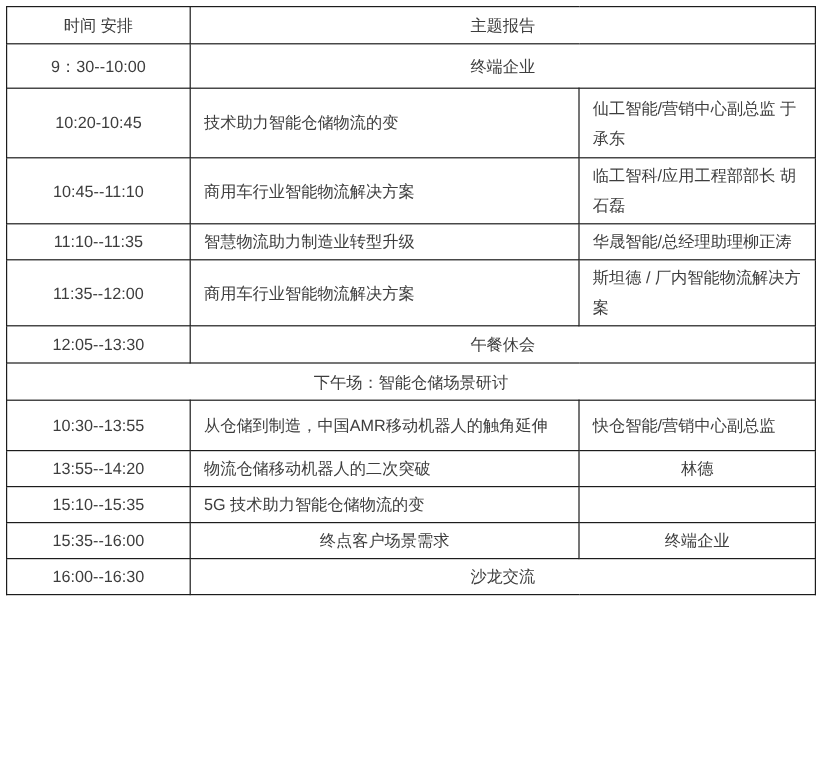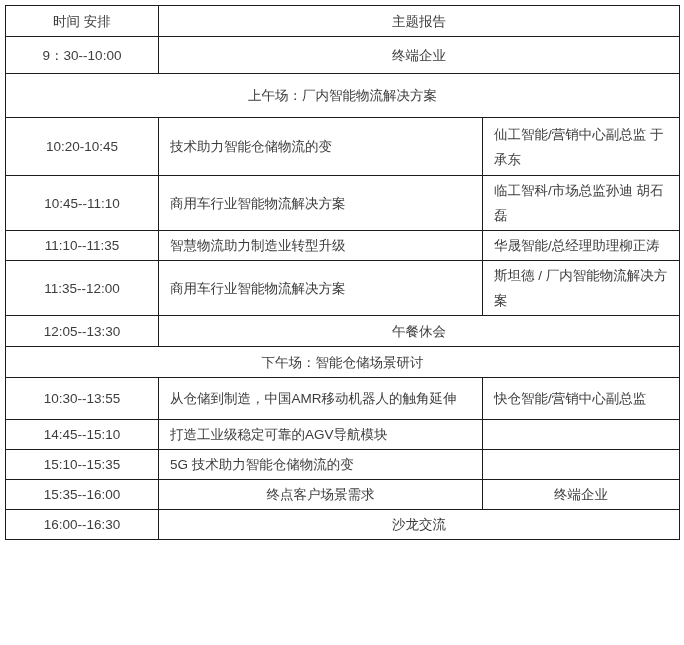--- a/index.html
+++ b/index.html
@@ -59,34 +59,31 @@
           <td class="time">时间 安排</td>
           <td colspan="2">主题报告</td>
         </tr>
 
         <tr style="height:37px">
           <td class="time">9：30--10:00</td>
           <td colspan="2">终端企业</td>
         </tr>
 
 
-        <tr style="height:44px">
-          <td colspan="3">上午场：厂内智能物流解决方案</td>
-        </tr>
 
         <tr style="height:58px">
           <td class="time">10:20-10:45</td>
           <td class="left">技术助力智能仓储物流的变</td>
           <td class="left">仙工智能/营销中心副总监 于承东</td>
         </tr>
 
         <tr style="height:52px">
           <td class="time">10:45--11:10</td>
           <td class="left">商用车行业智能物流解决方案</td>
-          <td class="left">临工智科/市场总监孙迪 胡石磊</td>
+          <td class="left">临工智科/应用工程部部长 胡石磊</td>
         </tr>
 
         <tr style="height:29px">
           <td class="time">11:10--11:35</td>
           <td class="left">智慧物流助力制造业转型升级</td>
           <td class="left">华晟智能/总经理助理柳正涛</td>
         </tr>
 
         <tr style="height:40px">
           <td class="time">11:35--12:00</td>
@@ -102,27 +99,27 @@
         <tr style="height:31px">
           <td colspan="3">下午场：智能仓储场景研讨</td>
         </tr>
 
         <tr style="height:42px">
           <td class="time">10:30--13:55</td>
           <td class="left">从仓储到制造，中国AMR移动机器人的触角延伸</td>
           <td class="left">快仓智能/营销中心副总监</td>
         </tr>
 
+        <tr style="height:26px">
+          <td class="time">13:55--14:20</td>
+          <td class="left">物流仓储移动机器人的二次突破</td>
+          <td>林德</td>
+        </tr>
 
 
-        <tr style="height:27px">
-          <td class="time">14:45--15:10</td>
-          <td class="left">打造工业级稳定可靠的AGV导航模块</td>
-          <td></td>
-        </tr>
 
         <tr style="height:28px">
           <td class="time">15:10--15:35</td>
           <td class="left">5G 技术助力智能仓储物流的变</td>
           <td></td>
         </tr>
 
         <tr style="height:28px">
           <td class="time">15:35--16:00</td>
           <td>终点客户场景需求</td>

